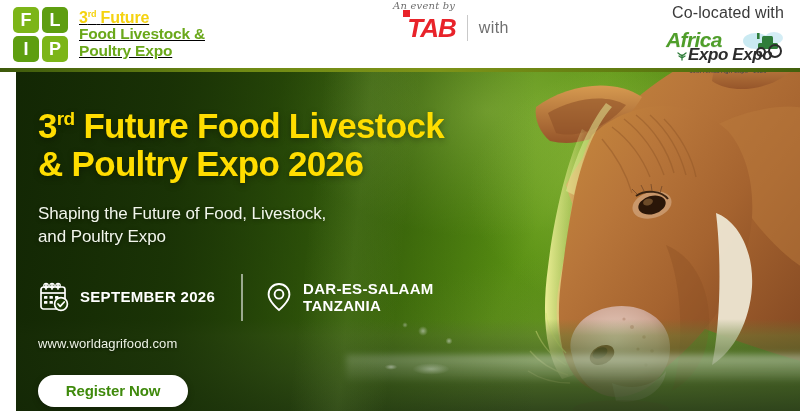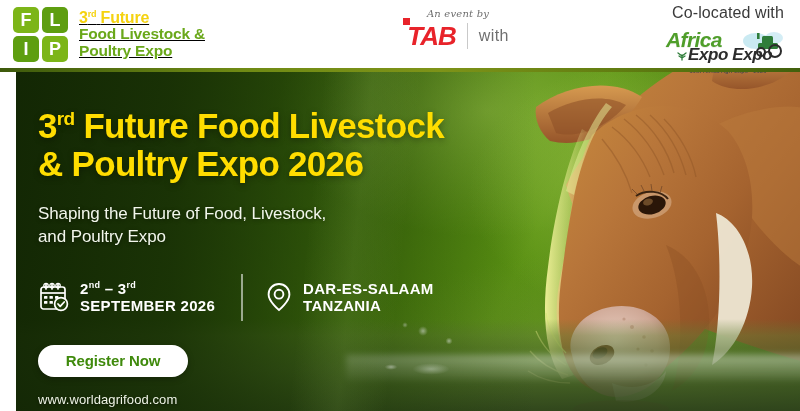--- a/index.html
+++ b/index.html
@@ -58,22 +58,22 @@
     letter-spacing:-0.2px;
   }
   #flip-line1 sup { font-size:9px; vertical-align:super; }
   .flip-green {
     font-size:15.5px; font-weight:bold; color:#6aa81a;
     letter-spacing:-0.2px; display:block;
   }
 
   
   #tab-block {
-    position:absolute; left:393px; top:8px;
-    text-align:center; width:130px;
+    position:absolute; left:393px; top:0;
+    text-align:left; width:130px;
   }
   #tab-eventby {
     font-family:"DejaVu Serif", serif;
     font-style:italic;
     font-size:10px;
     color:#6d6d6d;
     letter-spacing:0.2px;
     margin-bottom:4px;
   }
   #tab-row {
@@ -409,37 +409,36 @@
               <rect x="6" y="15" width="3.4" height="2.8" rx=".6"></rect>
               <rect x="11.5" y="15" width="3.4" height="2.8" rx=".6"></rect>
               <rect x="17" y="15" width="3.4" height="2.8" rx=".6"></rect>
               <rect x="6" y="20" width="3.4" height="2.8" rx=".6"></rect>
               <rect x="11.5" y="20" width="3.4" height="2.8" rx=".6"></rect>
             </g>
             <circle cx="23" cy="23" r="6.4" fill="#1d3b06" stroke="#ffffff" stroke-width="1.7"></circle>
             <path d="M20 23 l2.2 2.3 L26.2 21" fill="none" stroke="#ffffff" stroke-width="1.8" stroke-linecap="round" stroke-linejoin="round"></path>
           </svg>
           <div class="meta-text">
-            <div class="meta-l1"><span>2</span><sup>nd</sup><span> – </span><span>3</span><sup>rd</sup></div>
             <div class="meta-l2">SEPTEMBER 2026</div>
           </div>
         </div>
 
         <div id="meta-divider"></div>
 
         <div class="meta-item">
           <svg class="meta-icon" width="28" height="32" viewBox="0 0 28 32">
             <path d="M14 3 C8.2 3 3.6 7.6 3.6 13.4 C3.6 20.4 14 29 14 29 C14 29 24.4 20.4 24.4 13.4 C24.4 7.6 19.8 3 14 3 Z" fill="none" stroke="#ffffff" stroke-width="1.9"></path>
             <circle cx="14" cy="13.2" r="4.4" fill="none" stroke="#ffffff" stroke-width="1.9"></circle>
           </svg>
           <div class="meta-text">
             <div class="meta-l1">DAR-ES-SALAAM</div>
             <div class="meta-l2">TANZANIA</div>
           </div>
         </div>
       </div>
 
+      <div id="site-url">www.worldagrifood.com</div>
+
       <div id="register-btn">Register Now</div>
-
-      <div id="site-url">www.worldagrifood.com</div>
     </div>
   </div>
 </div>
 
 </body></html>

